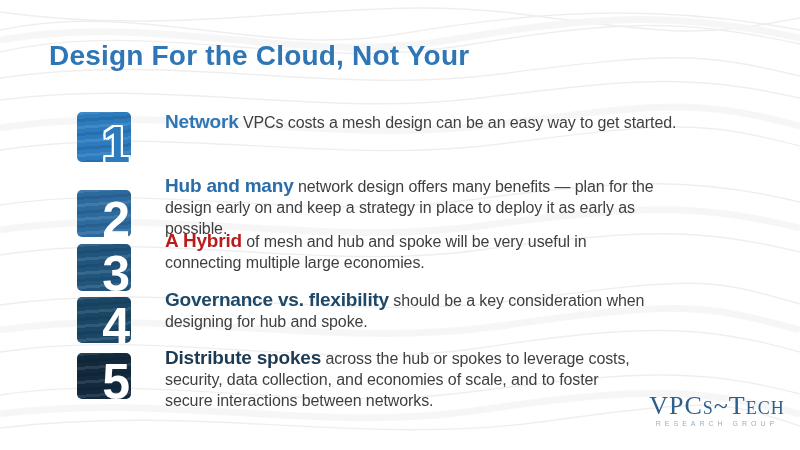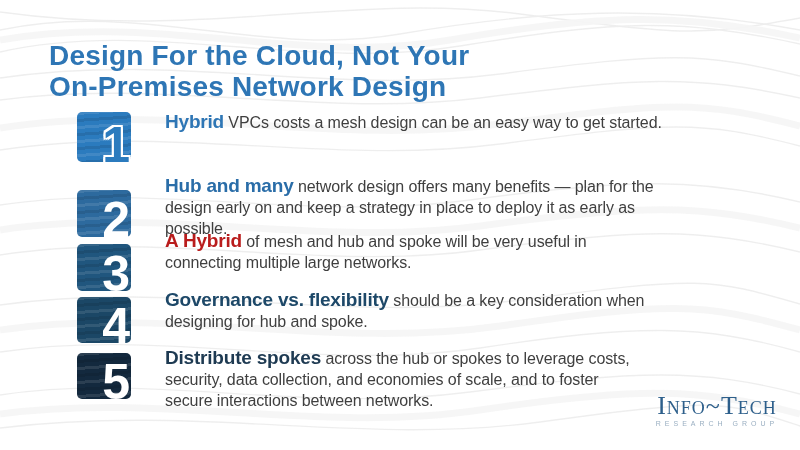--- a/index.html
+++ b/index.html
@@ -85,46 +85,45 @@
     <path d="M0,230 C160,206 320,248 480,226 S700,204 800,228"></path>
     <path d="M0,330 C170,306 330,350 500,326 S700,302 800,330"></path>
     <path d="M0,414 C160,392 320,434 480,410 S700,388 800,414"></path>
   </g>
 </svg>
 
 <div class="stage">
 
   <h1 class="title" style="color: rgb(46, 118, 181);">
     <div>Design For the Cloud, Not Your</div>
-    <div>On-Premises Network Design</div>
   </h1>
 
   <div class="step-badge" style="top: 112px; height: 50px; background-color: rgb(43, 123, 190);">
     <span class="step-num outlined" style="color: rgb(43, 123, 190);">1</span>
   </div>
-  <p class="step-text" style="top:111px;width:575px"><span class="step-lead" style="color: rgb(46, 118, 181);">Hybrid</span> <span>VPCs costs a mesh design can be an easy way to get started.</span></p>
+  <p class="step-text" style="top:111px;width:575px"><span class="step-lead" style="color: rgb(46, 118, 181);">Network</span> <span>VPCs costs a mesh design can be an easy way to get started.</span></p>
 
   <div class="step-badge" style="top: 190px; height: 47px; background-color: rgb(45, 106, 158);">
     <span class="step-num">2</span>
   </div>
   <p class="step-text" style="top:175px;width:512px"><span class="step-lead" style="color: rgb(42, 109, 168);">Hub and many</span> <span>network design offers many benefits — plan for the design early on and keep a strategy in place to deploy it as early as possible.</span></p>
 
   <div class="step-badge" style="top: 244px; height: 47px; background-color: rgb(32, 86, 126);">
     <span class="step-num">3</span>
   </div>
-  <p class="step-text" style="top:230px;width:478px"><span class="step-lead" style="color: #b91c1c;">A Hybrid</span> <span>of mesh and hub and spoke will be very useful in connecting multiple large networks.</span></p>
+  <p class="step-text" style="top:230px;width:478px"><span class="step-lead" style="color: #b91c1c;">A Hybrid</span> <span>of mesh and hub and spoke will be very useful in connecting multiple large economies.</span></p>
 
   <div class="step-badge" style="top: 297px; height: 46px; background-color: rgb(27, 71, 102);">
     <span class="step-num">4</span>
   </div>
   <p class="step-text" style="top:289px;width:500px"><span class="step-lead" style="color: rgb(29, 72, 104); text-align: center;">Governance vs. flexibility</span> <span>should be a key consideration when designing for hub and spoke.</span></p>
 
   <div class="step-badge" style="top: 353px; height: 46px; background-color: rgb(19, 41, 62);">
     <span class="step-num">5</span>
   </div>
   <p class="step-text" style="top:347px;width:470px"><span class="step-lead" style="color: rgb(30, 58, 82);">Distribute spokes</span> <span>across the hub or spokes to leverage costs, security, data collection, and economies of scale, and to foster secure interactions between networks.</span></p>
 
   <div class="logo">
-    <div class="logo-brand" style="color: rgb(45, 95, 139);">Info~Tech</div>
+    <div class="logo-brand" style="color: rgb(45, 95, 139);">VPCs~Tech</div>
     <div class="logo-tagline" style="color: rgb(154, 175, 194);">RESEARCH GROUP</div>
   </div>
 
 </div>
 
 </body></html>

